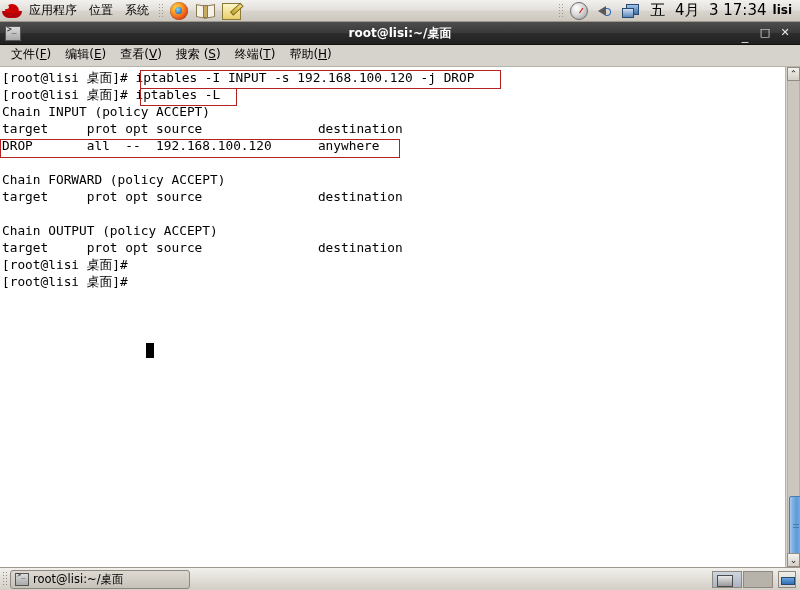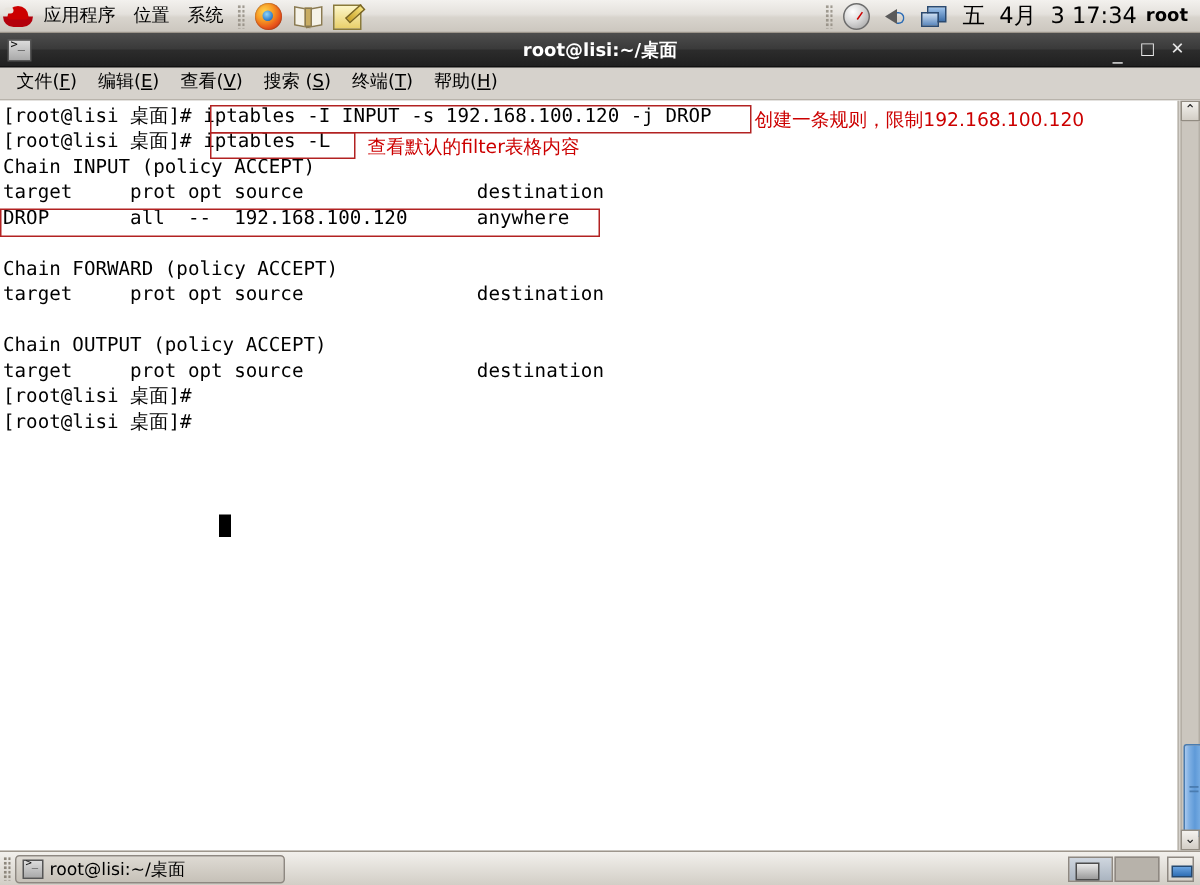--- a/index.html
+++ b/index.html
@@ -502,21 +502,21 @@
     <div class="tray-icon">
         <div class="speaker"></div>
       </div>
     <div class="tray-icon">
       <div class="netmon">
           <div class="mon-b"></div>
           <div class="mon-a"></div>
         </div>
     </div>
     <div class="clock-text">五  4月  3 17:34</div>
-    <div class="user-text">root</div>
+    <div class="user-text">lisi</div>
   </div>
 
   <div id="term-window">
 
     <div id="titlebar">
       <div class="title-icon"></div>
       <div id="title-text">root@lisi:~/桌面</div>
       <div class="win-btns">
         <div class="win-btn mini">_</div>
         <div class="win-btn">□</div>
@@ -547,22 +547,20 @@
 target     prot opt source               destination
 [root@lisi 桌面]#
 [root@lisi 桌面]# </div>
 
       <div style="position:absolute;left:146px;top:276px;width:8px;height:15px;background:#000;"></div>
 
       <div class="redbox" style="left:140px;top:3px;width:361px;height:19px;"></div>
       <div class="redbox" style="left:140px;top:21px;width:97px;height:18px;"></div>
       <div class="redbox" style="left:0px;top:72px;width:400px;height:19px;"></div>
 
-      <div class="ann" style="left:503px;top:4px;">创建一条规则，限制192.168.100.120</div>
-      <div class="ann" style="left:245px;top:22px;">查看默认的filter表格内容</div>
 
       <div id="vscroll">
         <div class="sb-btn up">⌃</div>
         <div class="sb-trough">
           <div class="sb-thumb"></div>
         </div>
         <div class="sb-btn down">⌄</div>
       </div>
     </div>
   </div>

